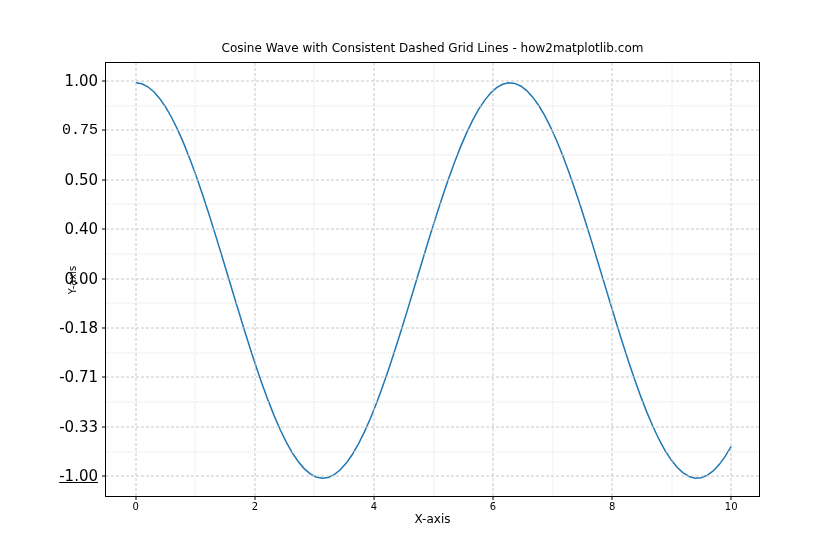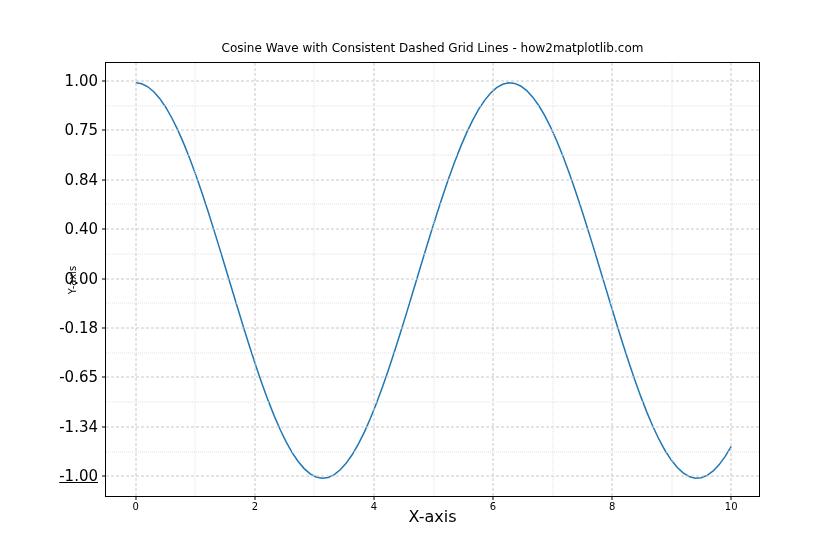--- a/index.html
+++ b/index.html
@@ -28,21 +28,21 @@
     width: 100%;
     text-align: center;
     font-size: 12px;
     top: -22px;
   }
   .xlabel {
     position: absolute;
     width: 100%;
     text-align: center;
     bottom: -30px;
-    font-size: 16px;
+    font-size: 12px;
   }
   .ylabel {
     position: absolute;
     left: -48px;
     top: 50%;
     transform: translateY(-50%) rotate(-90deg);
     transform-origin: center;
     font-size: 10px;
     white-space: nowrap;
   }
@@ -131,39 +131,39 @@
       <div class="tickmark-x" style="left: 506.136px;"></div>
       <div class="tick-x" style="left: 506.136px;">8</div>
       <div class="grid-v" style="left: 625.227px;"></div>
       <div class="tickmark-x" style="left: 625.227px;"></div>
       <div class="tick-x" style="left: 625.227px;">10</div>
       <div class="grid-h" style="bottom: 19.7727px;"></div>
       <div class="tickmark-y" style="bottom: 19.7727px;"></div>
       <div class="tick-y" style="bottom: 19.7727px; text-decoration: underline;">-1.00</div>
       <div class="grid-h" style="bottom: 69.2045px;"></div>
       <div class="tickmark-y" style="bottom: 69.2045px;"></div>
-      <div class="tick-y" style="bottom: 69.2045px;">-1.34</div>
+      <div class="tick-y" style="bottom: 69.2045px;">-0.33</div>
       <div class="grid-h" style="bottom: 118.636px;"></div>
       <div class="tickmark-y" style="bottom: 118.636px;"></div>
-      <div class="tick-y" style="bottom: 118.636px;">-0.65</div>
+      <div class="tick-y" style="bottom: 118.636px;">-0.71</div>
       <div class="grid-h" style="bottom: 168.068px;"></div>
       <div class="tickmark-y" style="bottom: 168.068px;"></div>
       <div class="tick-y" style="bottom: 168.068px;">-0.18</div>
       <div class="grid-h" style="bottom: 217.5px;"></div>
       <div class="tickmark-y" style="bottom: 217.5px;"></div>
       <div class="tick-y" style="bottom: 217.5px;">0.00</div>
       <div class="grid-h" style="bottom: 266.932px;"></div>
       <div class="tickmark-y" style="bottom: 266.932px;"></div>
       <div class="tick-y" style="bottom: 266.932px;">0.40</div>
       <div class="grid-h" style="bottom: 316.364px;"></div>
       <div class="tickmark-y" style="bottom: 316.364px;"></div>
-      <div class="tick-y" style="bottom: 316.364px;">0.84</div>
+      <div class="tick-y" style="bottom: 316.364px;">0.50</div>
       <div class="grid-h" style="bottom: 365.795px;"></div>
       <div class="tickmark-y" style="bottom: 365.795px;"></div>
-      <div class="tick-y" style="bottom: 365.795px;">0.75</div>
+      <div class="tick-y" style="bottom: 365.795px; font-family: Liberation Mono, monospace;">0.75</div>
       <div class="grid-h" style="bottom: 415.227px;"></div>
       <div class="tickmark-y" style="bottom: 415.227px;"></div>
       <div class="tick-y" style="bottom: 415.227px;">1.00</div>
       <div class="grid-v" style="left: 89.3182px; border-left-style: dotted; border-left-color: rgb(226, 226, 226);"></div>
       <div class="grid-v" style="left: 208.409px; border-left-style: dotted; border-left-color: rgb(226, 226, 226);"></div>
       <div class="grid-v" style="left: 327.5px; border-left-style: dotted; border-left-color: rgb(226, 226, 226);"></div>
       <div class="grid-v" style="left: 446.591px; border-left-style: dotted; border-left-color: rgb(226, 226, 226);"></div>
       <div class="grid-v" style="left: 565.682px; border-left-style: dotted; border-left-color: rgb(226, 226, 226);"></div>
       <div class="grid-h" style="bottom: 44.4886px; border-top-style: dotted; border-top-color: rgb(226, 226, 226);"></div>
       <div class="grid-h" style="bottom: 93.9205px; border-top-style: dotted; border-top-color: rgb(226, 226, 226);"></div>

